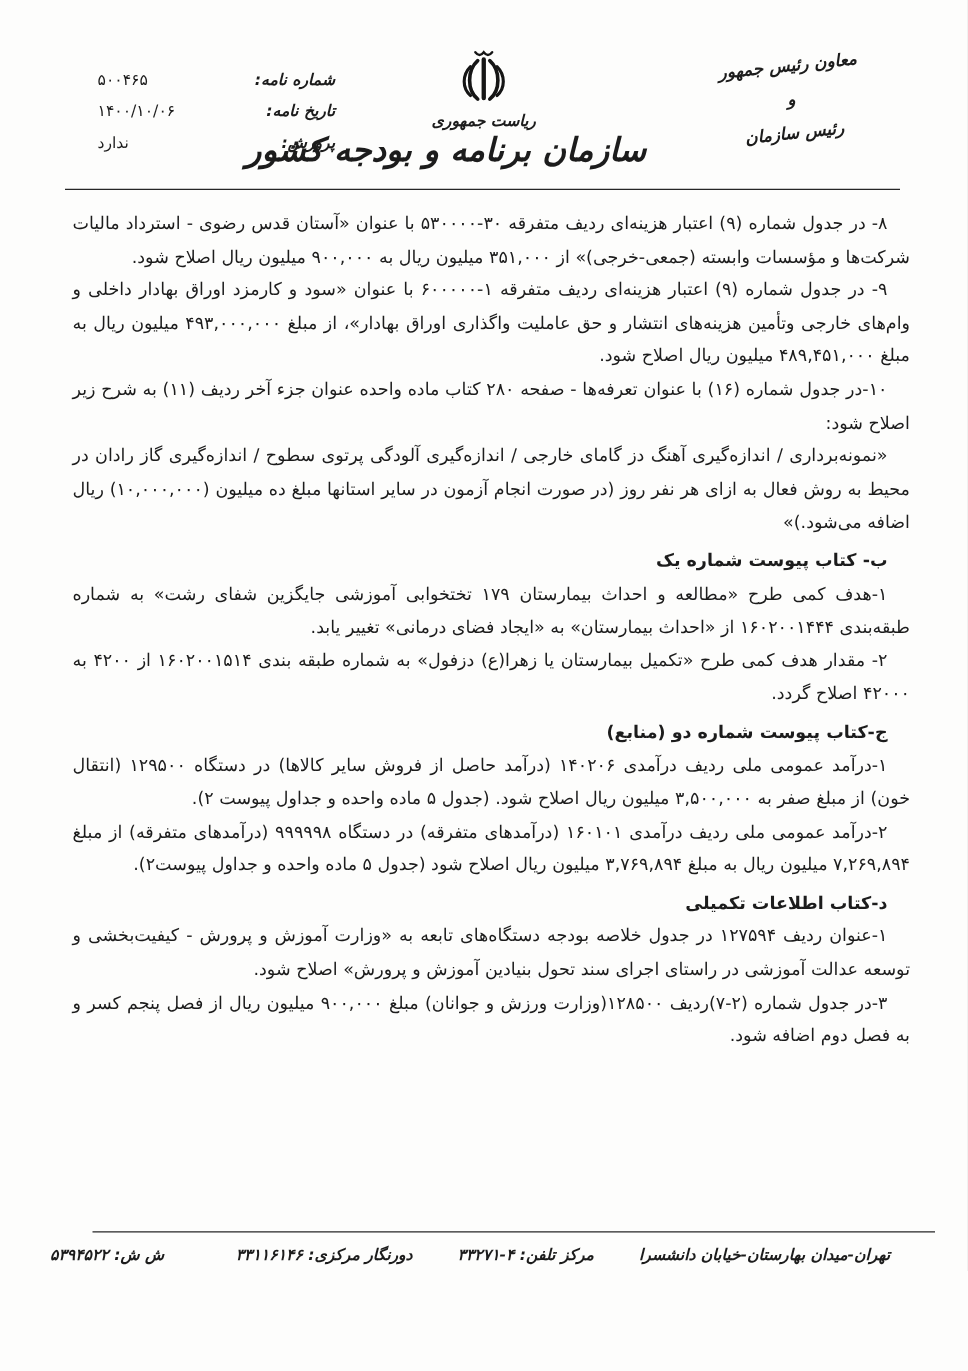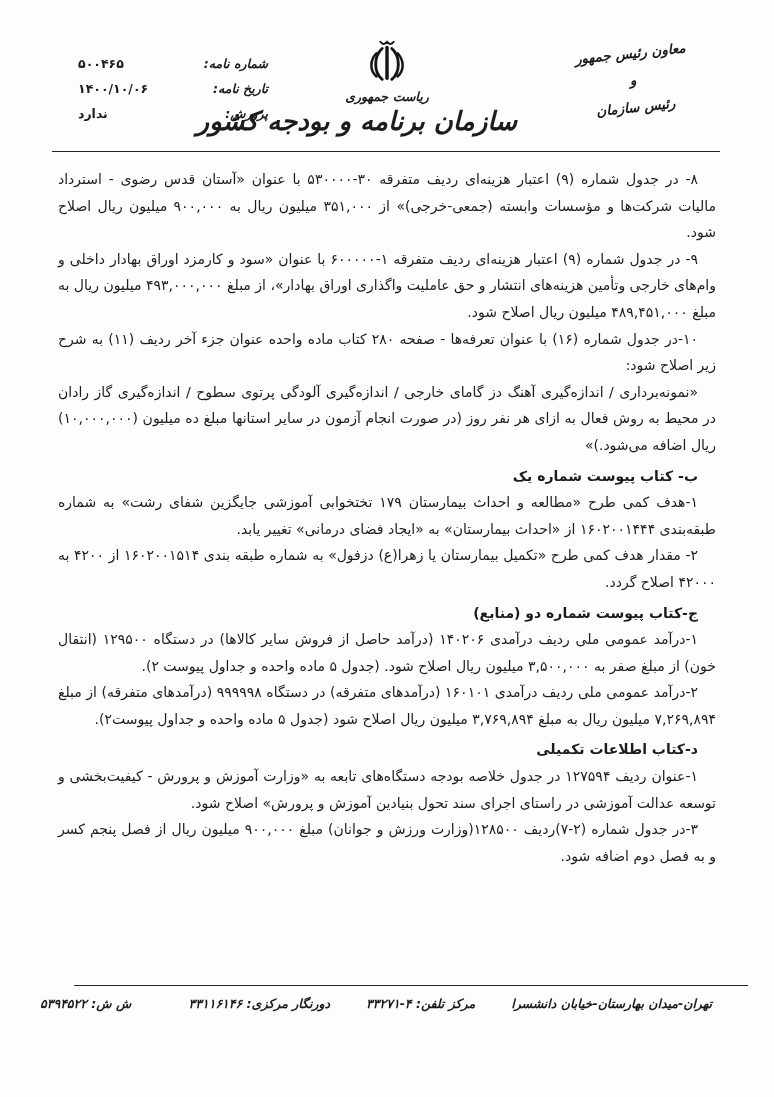--- a/index.html
+++ b/index.html
@@ -26,30 +26,30 @@
     width:260px;text-align:center;
   }
   .center-head .emblem{display:block;margin:0 auto 1px auto;}
   .org-presidency{font-size:12.5px;font-weight:bold;font-style:italic;letter-spacing:1px;}
   .org-name{font-size:26px;font-weight:bold;font-style:italic;margin-top:2px;white-space:nowrap;}
   .meta{
     position:absolute;top:56px;left:78px;width:190px;font-size:12.5px;
   }
   .meta-row{display:flex;justify-content:space-between;align-items:baseline;margin-bottom:10px;}
   .meta-label{font-style:italic;font-weight:bold;}
-  .meta-value{text-align:left;min-width:88px;font-weight:bold;}
+  .meta-value{text-align:left;min-width:88px;}
 
   .rule-top{
     position:absolute;top:151px;right:54px;left:52px;
     border:none;border-top:1.7px solid #262626;margin:0;
   }
 
   
   .body-text{
-    position:absolute;top:166px;right:58px;left:58px;
+    position:absolute;top:166px;right:46px;left:58px;
     font-size:14px;line-height:26.6px;
     text-align:justify;
   }
   .body-text p{margin:0;text-indent:18px;}
   .body-text p.heading{font-weight:bold;margin-top:4px;}
 
   
   .rule-bottom{
     position:absolute;top:985px;right:26px;left:74px;
     border:none;border-top:1.6px solid #262626;margin:0;

